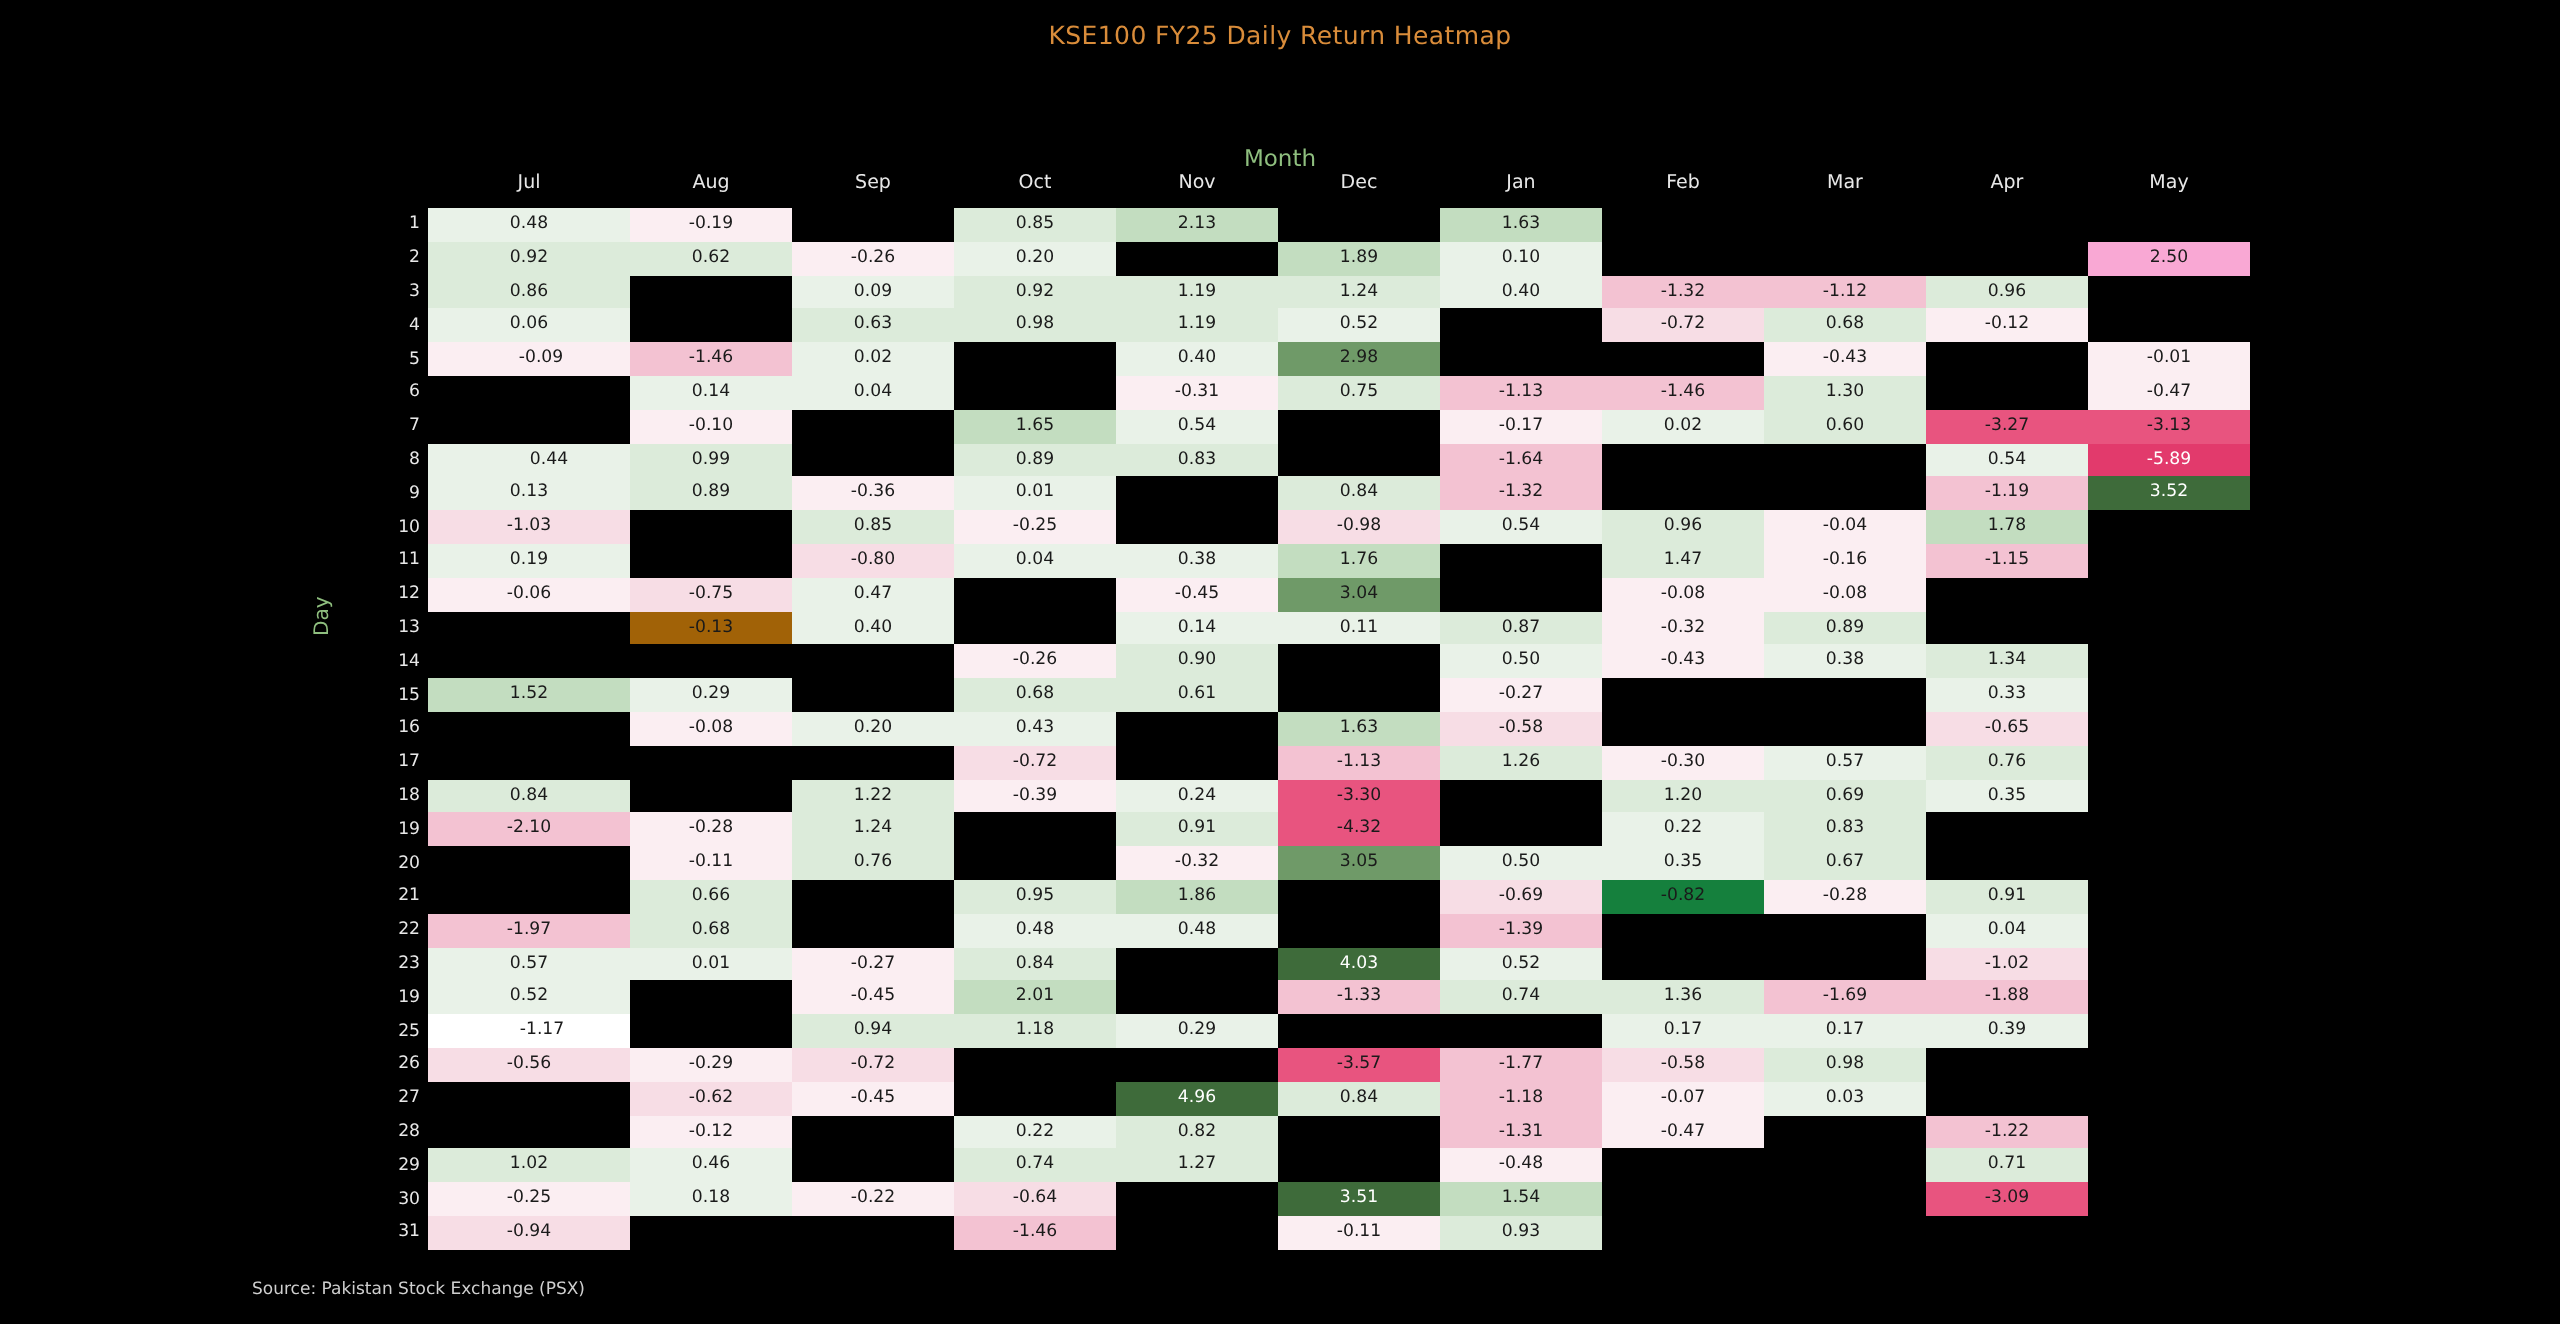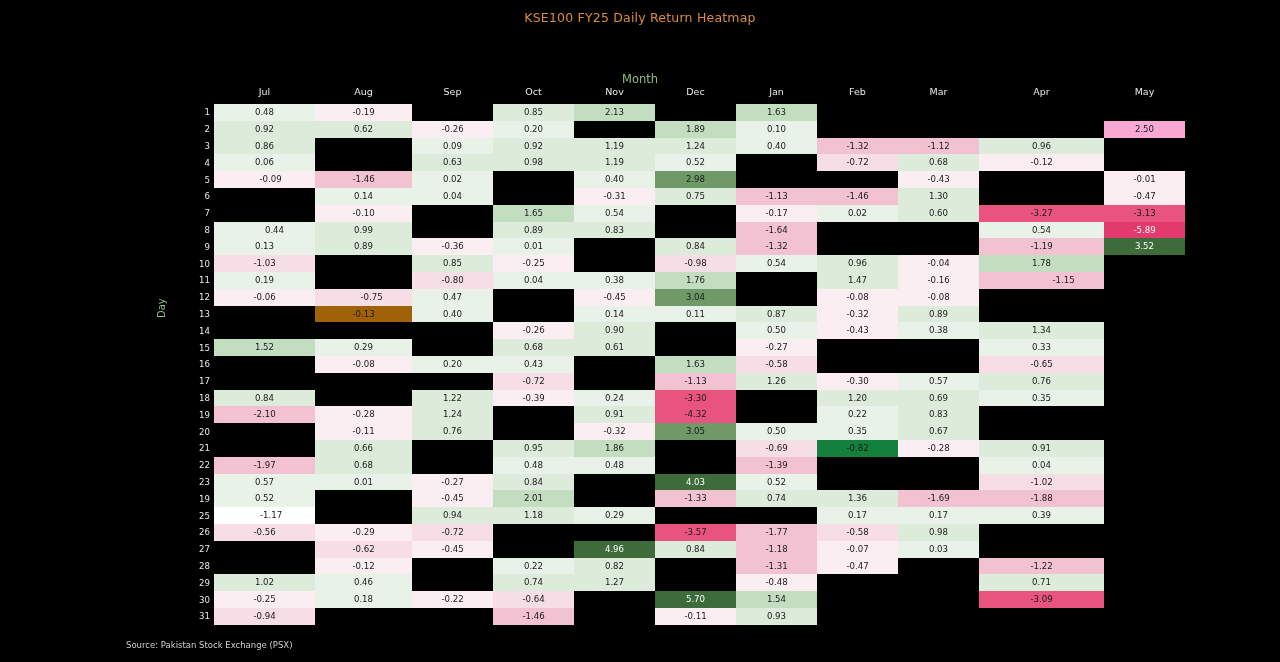--- a/index.html
+++ b/index.html
@@ -278,27 +278,27 @@
           <th class="rowhead">11</th>
           <td class="cell" style="background: rgb(233, 242, 232);">0.19</td>
           <td class="cell empty" style="background: rgb(0, 0, 0);"></td>
           <td class="cell" style="background: rgb(247, 221, 229);">-0.80</td>
           <td class="cell" style="background: rgb(233, 242, 232);">0.04</td>
           <td class="cell" style="background: rgb(233, 242, 232);">0.38</td>
           <td class="cell" style="background: rgb(195, 221, 192);">1.76</td>
           <td class="cell empty" style="background: rgb(0, 0, 0);"></td>
           <td class="cell" style="background: rgb(220, 235, 218);">1.47</td>
           <td class="cell" style="background: rgb(251, 238, 242);">-0.16</td>
-          <td class="cell" style="background: rgb(243, 194, 210); padding-left: 44px;">-1.15</td>
+          <td class="cell" style="background: rgb(243, 194, 210);">-1.15</td>
           <td class="cell empty" style="background: rgb(0, 0, 0);"></td>
         </tr>
         <tr>
           <th class="rowhead">12</th>
           <td class="cell" style="background: rgb(251, 238, 242);">-0.06</td>
-          <td class="cell" style="background: rgb(247, 221, 229); padding-left: 16px;">-0.75</td>
+          <td class="cell" style="background: rgb(247, 221, 229);">-0.75</td>
           <td class="cell" style="background: rgb(233, 242, 232);">0.47</td>
           <td class="cell empty" style="background: rgb(0, 0, 0);"></td>
           <td class="cell" style="background: rgb(251, 238, 242);">-0.45</td>
           <td class="cell" style="background: rgb(111, 154, 104);">3.04</td>
           <td class="cell empty" style="background: rgb(0, 0, 0);"></td>
           <td class="cell" style="background: rgb(251, 238, 242);">-0.08</td>
           <td class="cell" style="background: rgb(251, 238, 242);">-0.08</td>
           <td class="cell empty" style="background: rgb(0, 0, 0);"></td>
           <td class="cell empty" style="background: rgb(0, 0, 0);"></td>
         </tr>
@@ -540,21 +540,21 @@
           <td class="cell" style="background: rgb(220, 235, 218);">0.71</td>
           <td class="cell empty" style="background: rgb(0, 0, 0);"></td>
         </tr>
         <tr>
           <th class="rowhead">30</th>
           <td class="cell" style="background: rgb(251, 238, 242);">-0.25</td>
           <td class="cell" style="background: rgb(233, 242, 232);">0.18</td>
           <td class="cell" style="background: rgb(251, 238, 242);">-0.22</td>
           <td class="cell" style="background: rgb(247, 221, 229);">-0.64</td>
           <td class="cell empty" style="background: rgb(0, 0, 0);"></td>
-          <td class="cell" style="background: rgb(62, 107, 58); color: rgb(255, 255, 255);">5.70</td>
+          <td class="cell" style="background: rgb(62, 107, 58); color: rgb(255, 255, 255);">3.51</td>
           <td class="cell" style="background: rgb(195, 221, 192);">1.54</td>
           <td class="cell empty" style="background: rgb(0, 0, 0);"></td>
           <td class="cell empty" style="background: rgb(0, 0, 0);"></td>
           <td class="cell" style="background: rgb(232, 84, 127);">-3.09</td>
           <td class="cell empty" style="background: rgb(0, 0, 0);"></td>
         </tr>
         <tr>
           <th class="rowhead">31</th>
           <td class="cell" style="background: rgb(247, 221, 229);">-0.94</td>
           <td class="cell empty" style="background: rgb(0, 0, 0);"></td>

